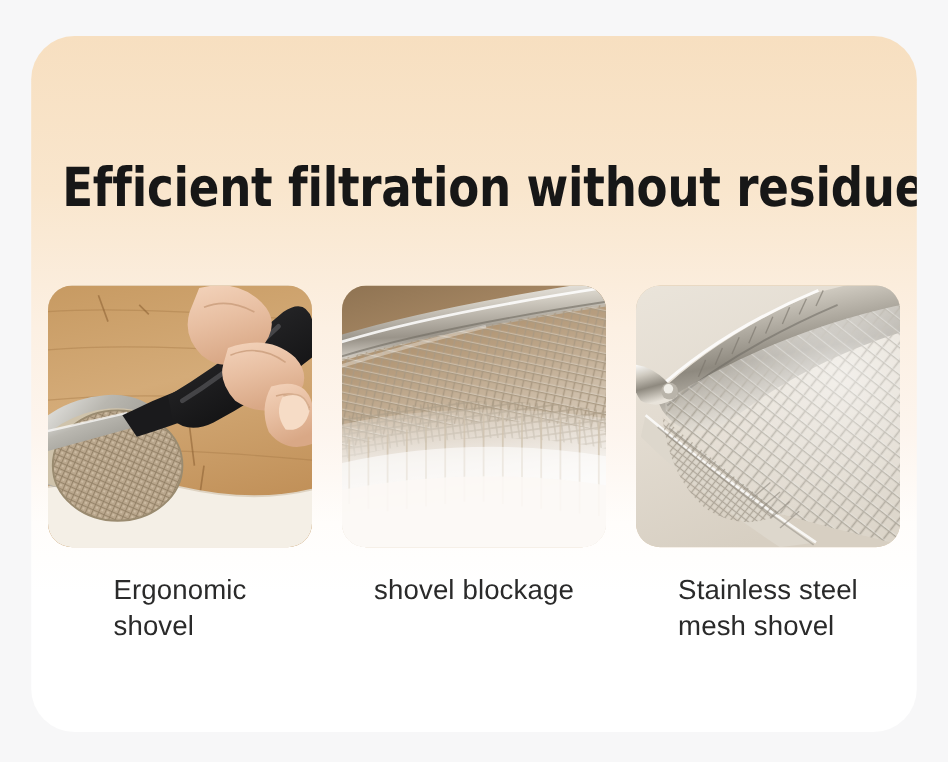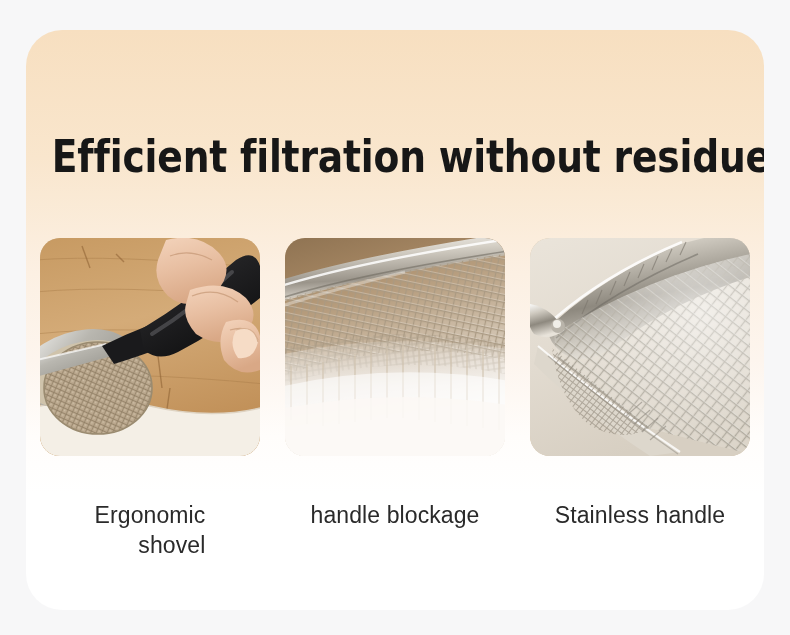--- a/index.html
+++ b/index.html
@@ -67,22 +67,22 @@
   .photo {
     width:220px; height:218px;
     border-radius:20px;
     overflow:hidden;
     position:relative;
     background:#d8c4a6;
   }
   .photo svg { display:block; width:100%; height:100%; }
 
   .caption {
-    margin-top:44px;
-    text-align:right;
+    margin-top:20px;
+    text-align:left;
     font-size:23px;
     font-weight:300;
     line-height:1.32;
     color:#2a2a2a;
     letter-spacing:0.1px;
   }
   .caption .ln { display:block; }
 </style>
 </head>
 <body>
@@ -240,21 +240,21 @@
               <path d="M198 112 V190"></path>
                 <path d="M214 114 V192"></path>
             </g>
             <path d="M-10 150 Q110 122 230 144 L230 230 L-10 230 Z" fill="#ffffff" opacity="0.55"></path>
             <path d="M-10 172 Q110 148 230 168 L230 230 L-10 230 Z" fill="#fbf8f4" opacity="0.85"></path>
 
             <path d="M-10 70 Q60 48 120 34" stroke="#ffffff" stroke-width="3" opacity="0.35" fill="none"></path>
           </svg>
         </div>
         <div class="caption">
-          <span class="ln">handle blockage</span>
+          <span class="ln">shovel blockage</span>
         </div>
       </div>
 
       <div class="feature">
         <div class="photo">
           <svg viewBox="0 0 220 218" preserveAspectRatio="xMidYMid slice" aria-hidden="true">
             <defs>
               <linearGradient id="bg3" x1="0" y1="0" x2="0.4" y2="1">
                 <stop offset="0" stop-color="#eae4da"></stop>
                 <stop offset="0.5" stop-color="#e2dbd0"></stop>
@@ -313,19 +313,20 @@
 
             <g stroke="#8f8a80" stroke-width="1.1" opacity="0.6">
               <path d="M96 178 L112 164"></path>
                 <path d="M104 186 L120 172"></path>
               <path d="M112 194 L128 180"></path>
                 <path d="M120 202 L136 188"></path>
             </g>
           </svg>
         </div>
         <div class="caption">
-          <span class="ln">Stainless handle</span>
+          <span class="ln">Stainless steel</span>
+          <span class="ln">mesh shovel</span>
         </div>
       </div>
 
     </div>
   </div>
 </div>
 
 </body></html>

